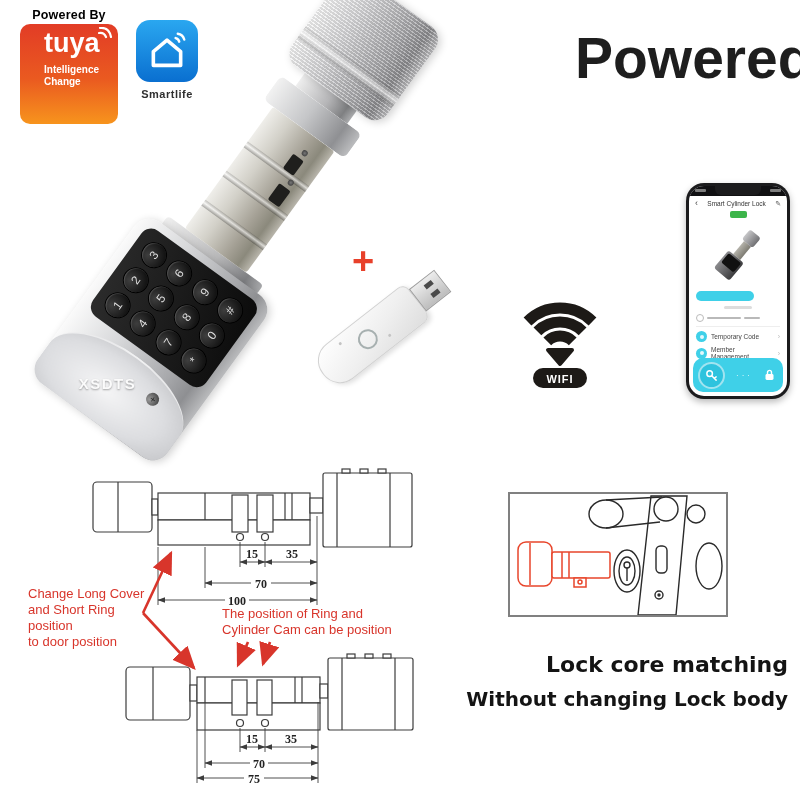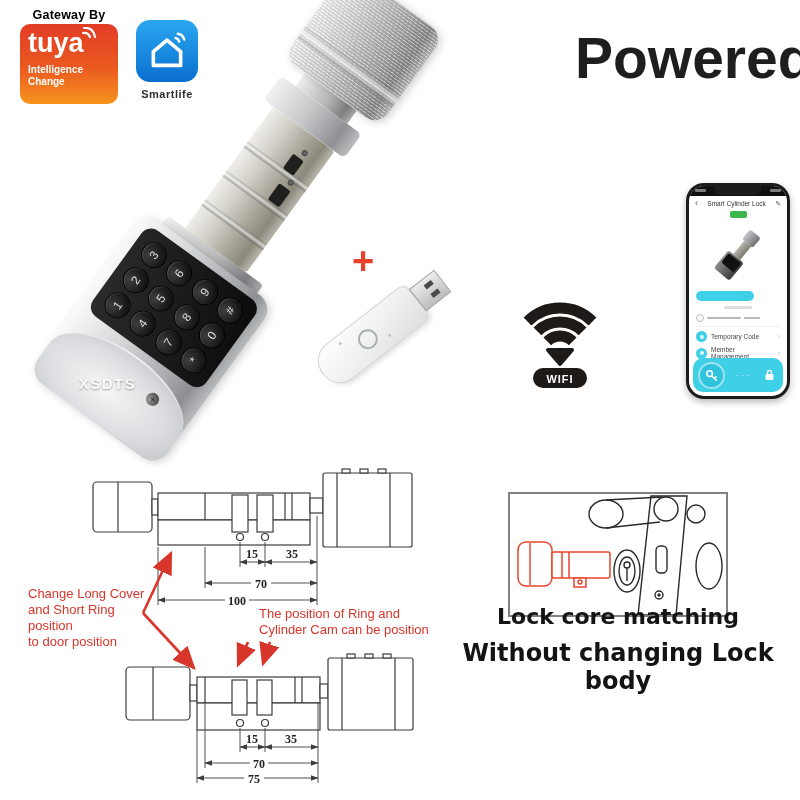--- a/index.html
+++ b/index.html
@@ -3,22 +3,22 @@
 <meta charset="utf-8">
 <style>
   html,body{margin:0;padding:0;}
   body{
     width:800px;height:800px;position:relative;overflow:hidden;background:#fff;
     font-family:"Liberation Sans",sans-serif;color:#222;
   }
   
   .tuya-badge{position:absolute;left:20px;top:8px;width:98px;}
   .powered{font-size:12.5px;font-weight:bold;color:#000;text-align:center;margin-bottom:2px;letter-spacing:.2px;}
-  .tuya-box{height:80px;border-radius:10px;background:linear-gradient(180deg,#e23c26 0%,#ea5a20 55%,#f7941d 100%);
-    color:#fff;padding:6px 8px 5px;box-sizing:border-box;}
+  .tuya-box{height:100px;border-radius:10px;background:linear-gradient(180deg,#e23c26 0%,#ea5a20 55%,#f7941d 100%);
+    color:#fff;padding:6px 24px 5px;box-sizing:border-box;}
   .tuya-word{font-size:27px;font-weight:bold;line-height:1;position:relative;display:inline-block;}
   .tuya-waves{position:absolute;right:-14px;top:-3px;}
   .tuya-tag{font-size:10px;font-weight:bold;line-height:1.2;margin-top:7px;}
   
   .smartlife{position:absolute;left:122px;top:20px;width:90px;text-align:center;}
   .sl-icon{width:62px;height:62px;margin:0 auto;border-radius:14px;
     background:linear-gradient(180deg,#2aa7f0,#0a6fd0);display:flex;align-items:center;justify-content:center;}
   .sl-label{font-size:11px;font-weight:bold;color:#2f2f2f;margin-top:6px;letter-spacing:.5px;}
   
   .silver{position:absolute;left:575px;top:25px;width:210px;text-align:center;font-size:57px;font-weight:600;color:#1e1e1e;}
@@ -118,35 +118,35 @@
   .fab{width:27px;height:27px;border-radius:50%;background:#2fc3de;border:2px solid rgba(255,255,255,.55);
     margin-left:5px;display:flex;align-items:center;justify-content:center;box-sizing:border-box;flex:none;}
   .dots{flex:1;text-align:center;color:rgba(255,255,255,.85);font-size:8px;letter-spacing:3px;}
   .lockglyph{margin-right:8px;flex:none;}
   
   .drawing{position:absolute;}
   .dim-text{font-family:"Liberation Serif",serif;font-weight:bold;font-size:12px;fill:#222;}
   
   .rednote{position:absolute;color:#d8352b;font-size:13px;line-height:1.22;}
   .note1{left:28px;top:586px;}
-  .note2{left:222px;top:606px;margin-left:37px;}
+  .note2{left:222px;top:606px;}
   .arrows-overlay{position:absolute;left:0;top:500px;pointer-events:none;}
   
   .matchbox{position:absolute;left:508px;top:492px;width:220px;height:125px;border:2px solid #808080;
     box-sizing:border-box;background:#fff;overflow:hidden;}
-  .footer{position:absolute;left:448px;top:604px;width:340px;text-align:center;color:#141414;
+  .footer{position:absolute;left:448px;top:652px;width:340px;text-align:right;color:#141414;
     font-family:"DejaVu Sans",sans-serif;font-weight:bold;}
   .f1{font-size:22px;}
-  .f2{font-size:24px;margin-top:10px;}
+  .f2{font-size:20px;margin-top:10px;}
 </style>
 </head>
 <body>
 
 <div class="tuya-badge">
-  <div class="powered">Gateway By</div>
+  <div class="powered">Powered By</div>
   <div class="tuya-box">
     <span class="tuya-word"><span>tuya</span>
       <svg class="tuya-waves" width="16" height="14" viewBox="0 0 16 14">
         <path d="M2 10 q5 -1 7 4" fill="none" stroke="#fff" stroke-width="2.2" stroke-linecap="round" transform="translate(-1,-4)"></path>
         <path d="M3 4 q9 -1 11 9" fill="none" stroke="#fff" stroke-width="2.2" stroke-linecap="round" transform="translate(-1,-3)"></path>
       </svg>
     </span>
     <div class="tuya-tag">
       <span>Intelligence</span><br>
       <span>Change</span>

